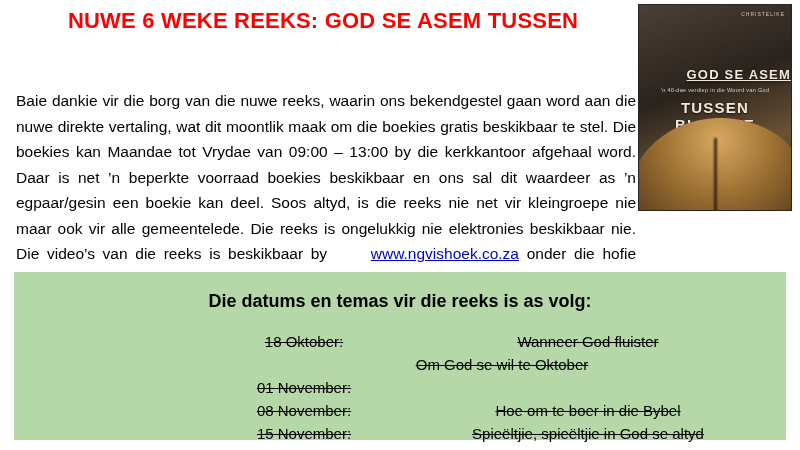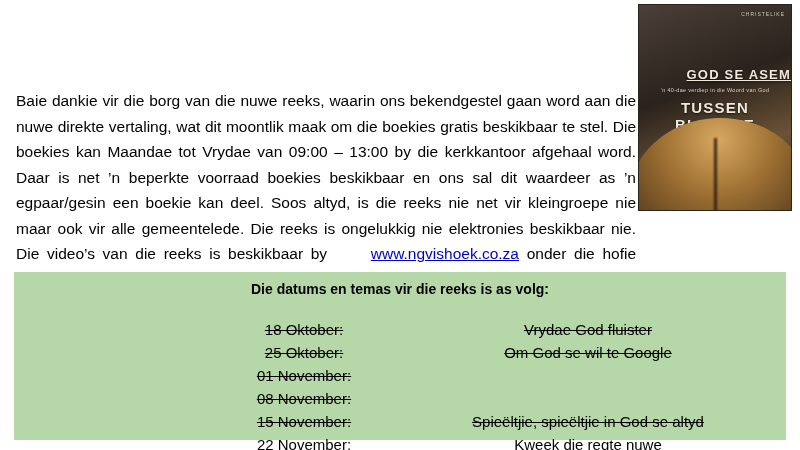--- a/index.html
+++ b/index.html
@@ -134,24 +134,24 @@
   .green-block {
     position: absolute;
     left: 14px;
     top: 272px;
     width: 772px;
     height: 168px;
     background: #b6d7a8;
   }
   .schedule-title {
     text-align: center;
-    font-size: 14px;
+    font-size: 18px;
     font-weight: bold;
     color: #000;
-    padding-top: 6px;
+    padding-top: 18px;
     line-height: 22px;
   }
   .schedule-list {
     margin: 18px 0 0 0;
     padding: 0;
     list-style: none;
     text-align: center;
   }
   .schedule-row {
     display: flex;
@@ -170,20 +170,21 @@
   .struck .date, .struck .topic {
     text-decoration: line-through;
   }
 </style>
 </head>
 <body>
 
 <div class="page">
 
   <div class="title">
+    <div>NUWE 6 WEKE REEKS: GOD SE ASEM TUSSEN</div>
   </div>
 
   <div class="cover">
     <div class="brand">CHRISTELIKE</div>
     <div class="ctitle">GOD SE ASEM</div>
     <div class="csub">’n 40-dae verdiep in die Woord van God</div>
     <div class="ctitle2">TUSSEN BLADSYE</div>
     <div class="glow"></div>
     <div class="book"></div>
     <div class="spine"></div>
@@ -191,31 +192,31 @@
 
   <div class="body-text">
     <span>Baie dankie vir die borg van die nuwe reeks, waarin ons bekendgestel gaan word aan die nuwe direkte vertaling, wat dit moontlik maak om die boekies gratis beskikbaar te stel. Die boekies kan Maandae tot Vrydae van 09:00 – 13:00 by die kerkkantoor afgehaal word. Daar is net ’n beperkte voorraad boekies beskikbaar en ons sal dit waardeer as ’n egpaar/gesin een boekie kan deel. Soos altyd, is die reeks nie net vir kleingroepe nie maar ook vir alle gemeentelede.  Die reeks is ongelukkig nie elektronies beskikbaar nie. Die video’s van die reeks is beskikbaar by </span><a href="#">www.ngvishoek.co.za</a><span> onder die hofie reeksvideo’s.</span>
   </div>
 
   <div class="green-block">
     <div class="schedule-title">Die datums en temas vir die reeks is as volg:</div>
     <ul class="schedule-list" id="schedule-list">
         <li class="schedule-row struck">
           <span class="date">18 Oktober:</span>
-          <span class="topic">Vrydae God fluister</span>
-        </li>
-        <li class="schedule-row struck">
-          <span class="date">25 Oktober:</span>
-          <span class="topic">Om God se wil te Google</span>
+          <span class="topic">Wanneer God fluister</span>
+        </li>
+        <li class="schedule-row struck">
+          <span class="topic">Om God se wil te Oktober</span>
         </li>
         <li class="schedule-row struck">
           <span class="date">01 November:</span>
         </li>
         <li class="schedule-row struck">
           <span class="date">08 November:</span>
+          <span class="topic">Hoe om te boer in die Bybel</span>
         </li>
         <li class="schedule-row struck">
           <span class="date">15 November:</span>
           <span class="topic">Spieëltjie, spieëltjie in God se altyd</span>
         </li>
         <li class="schedule-row">
           <span class="date">22 November:</span>
           <span class="topic">Kweek die regte nuwe</span>
         </li>
       </ul>

